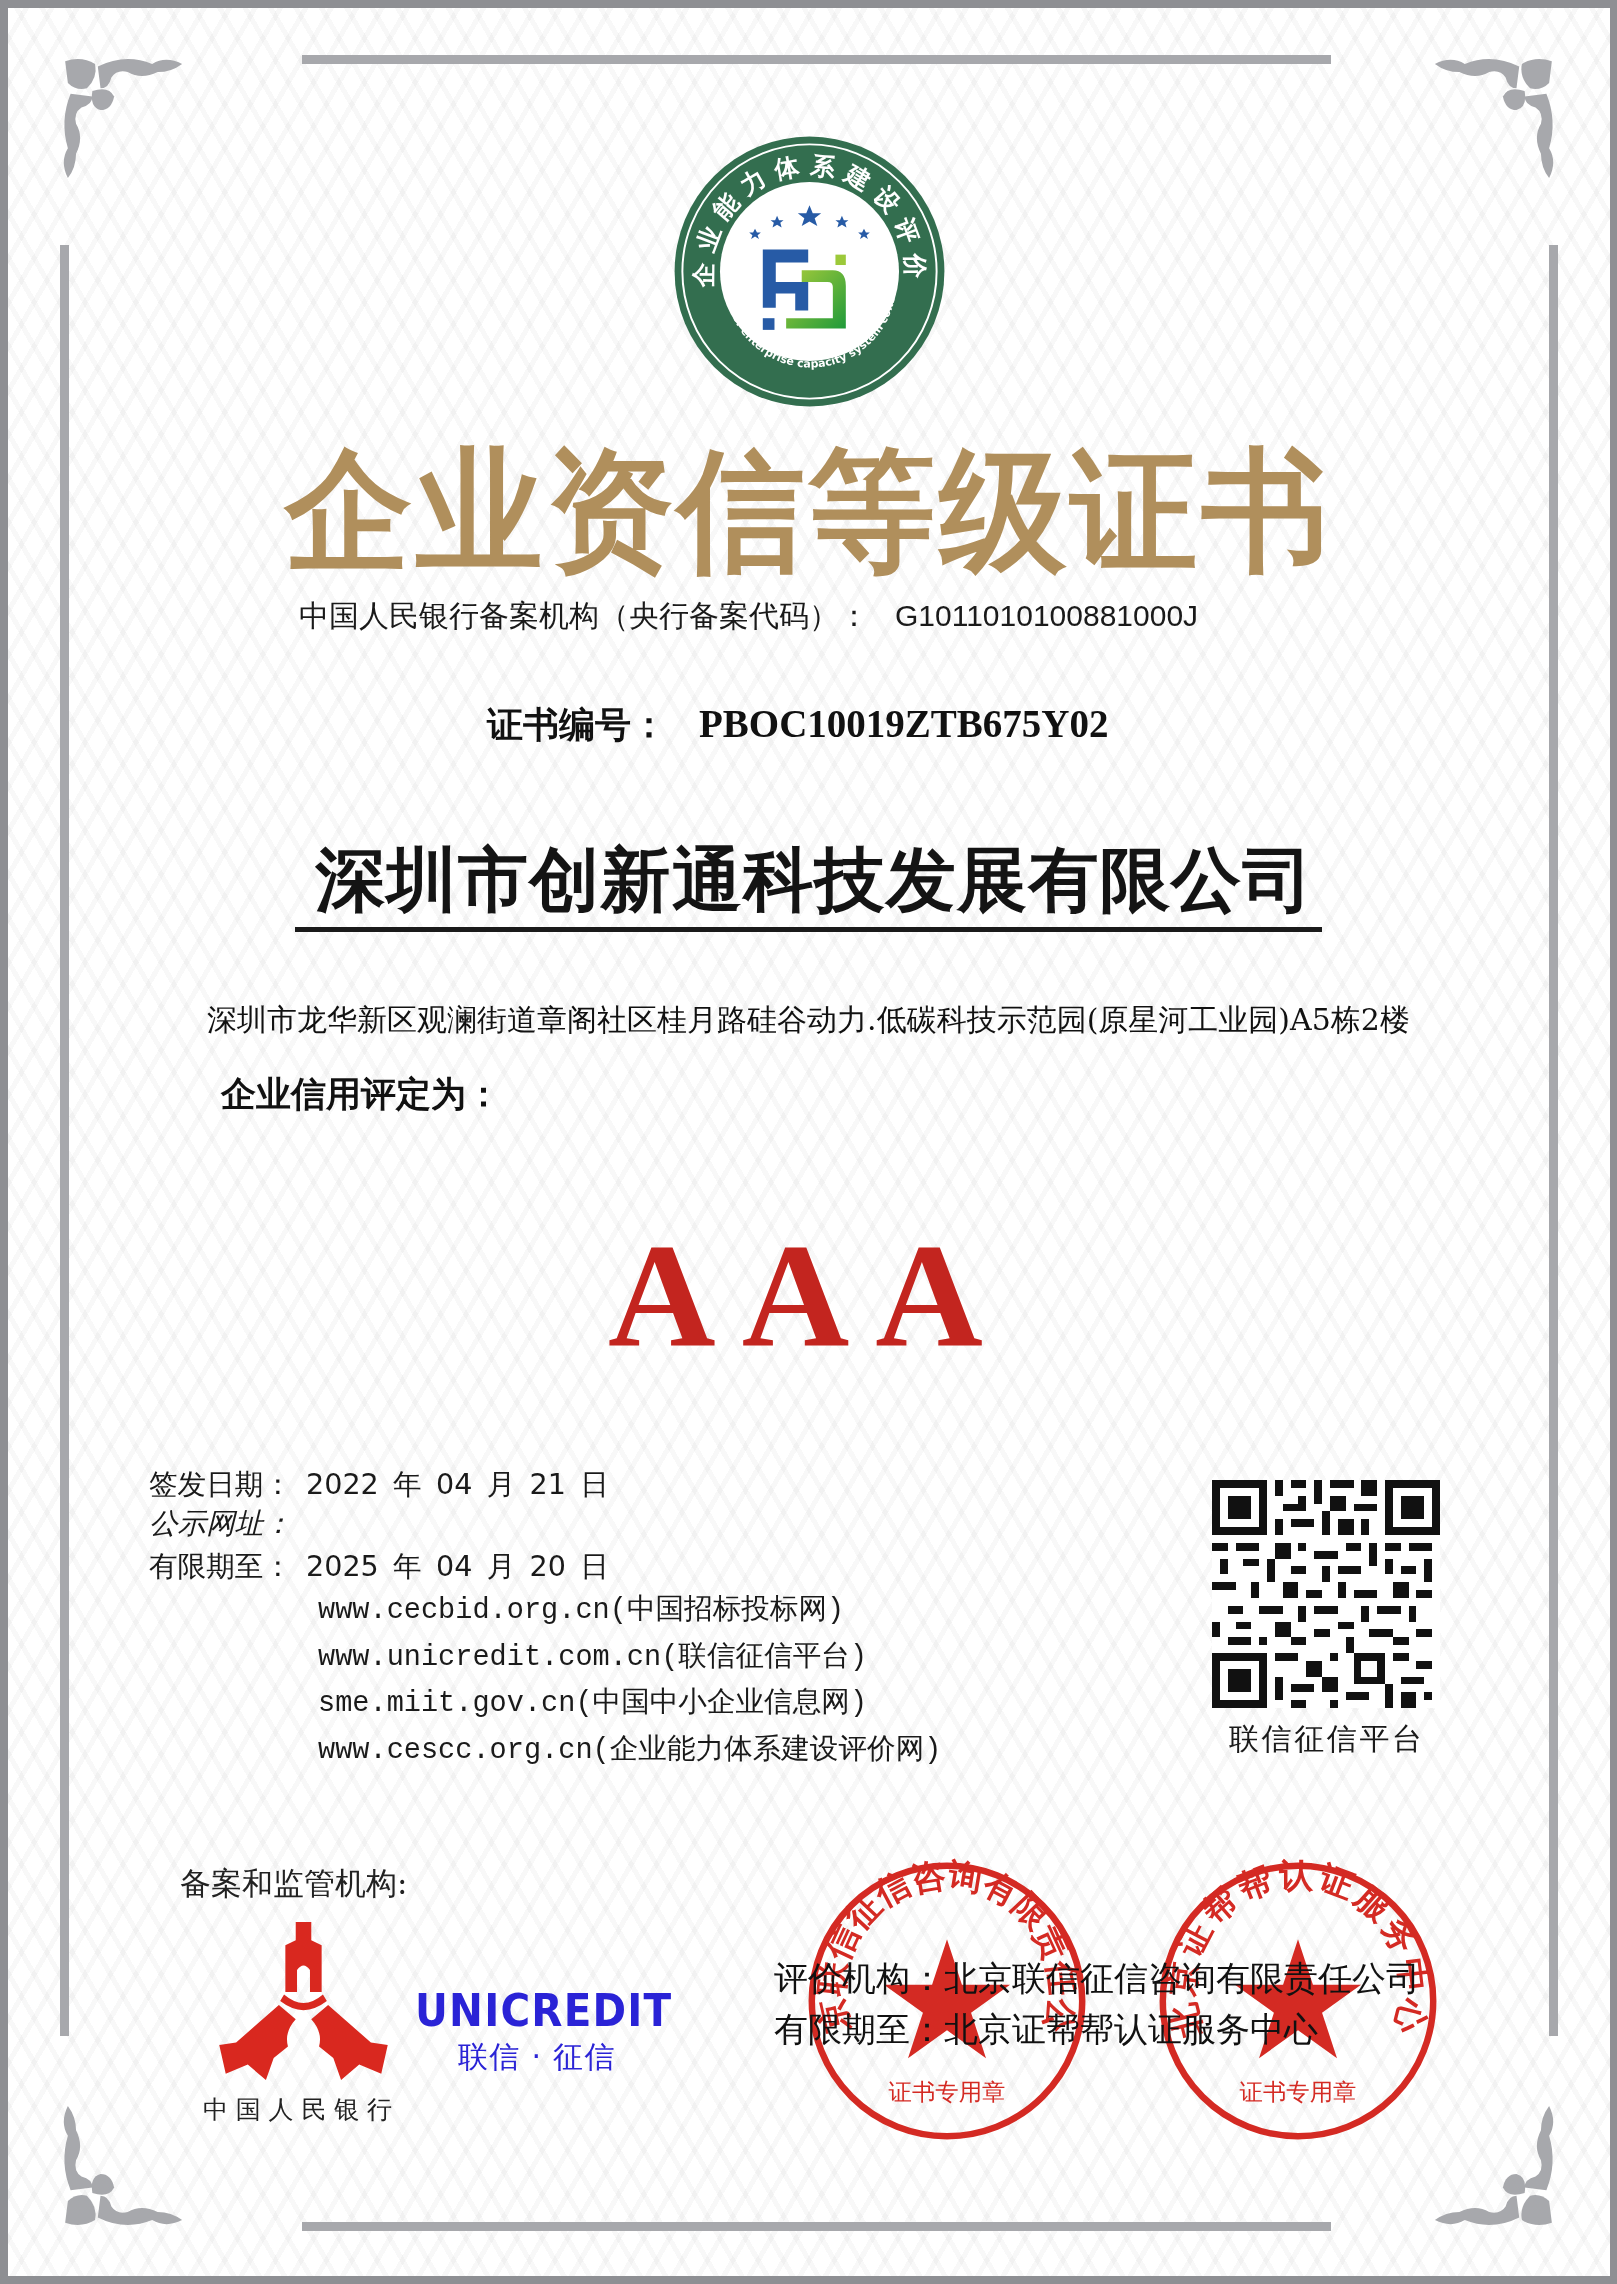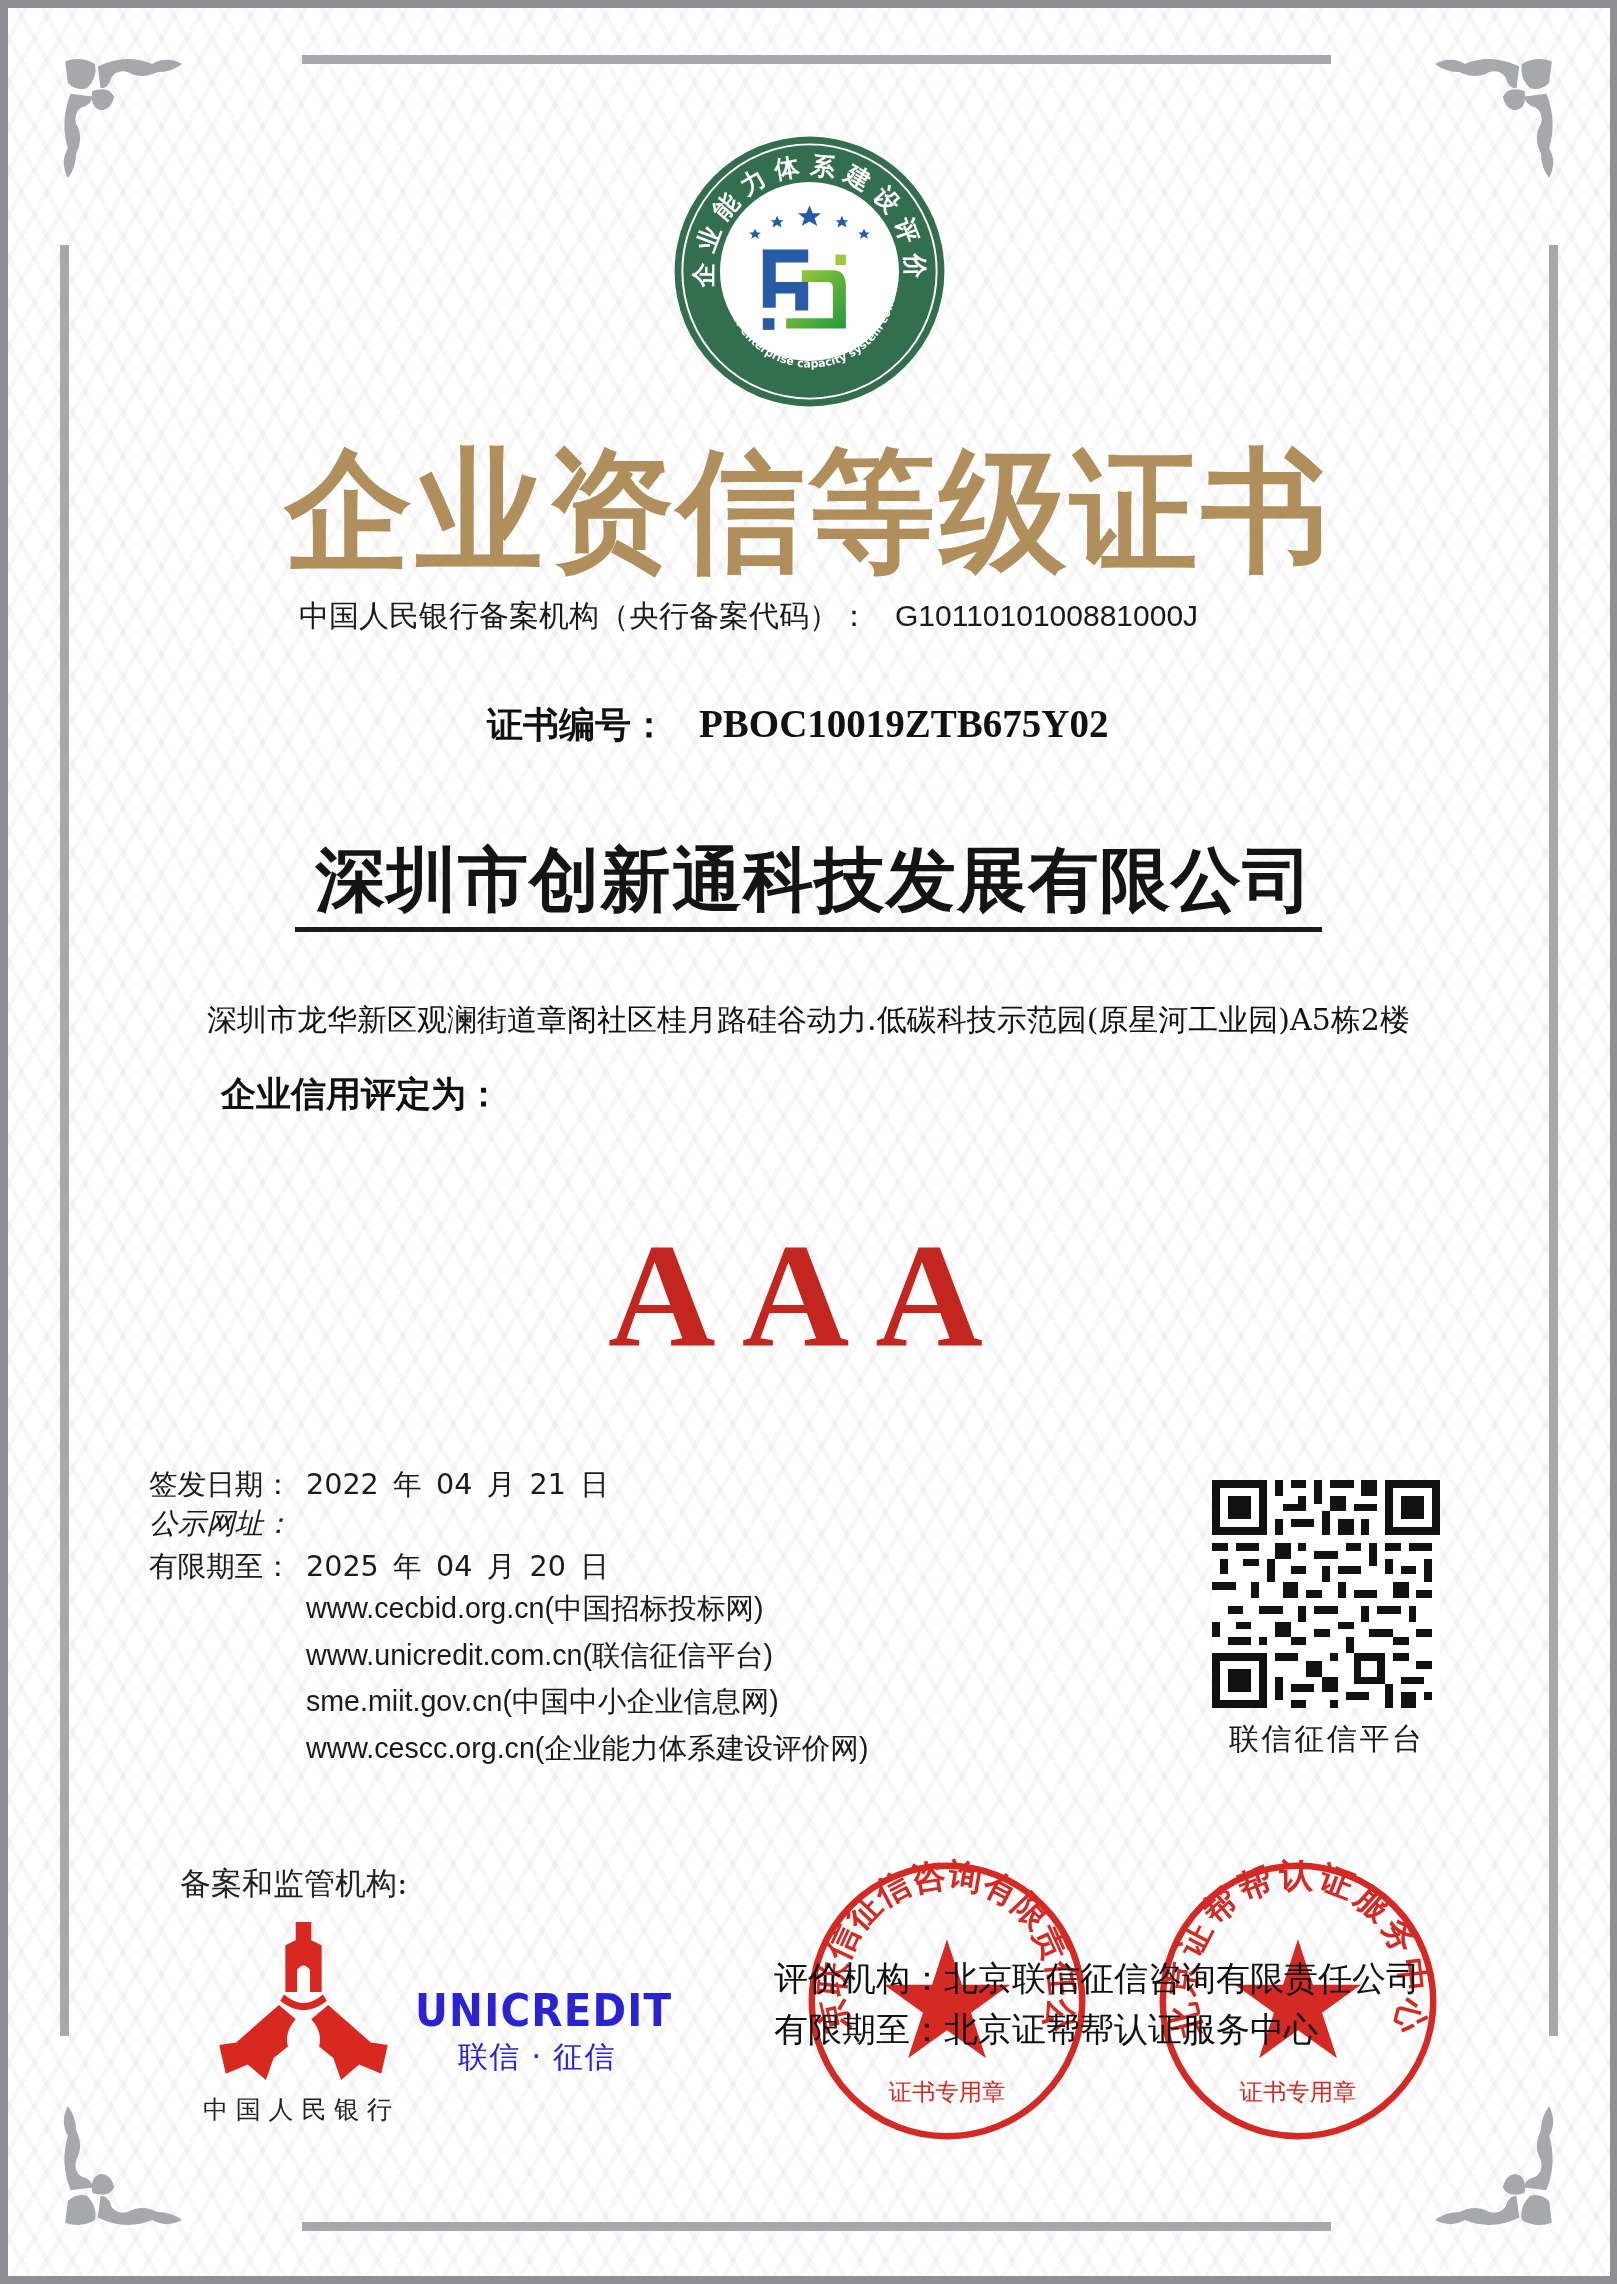--- a/index.html
+++ b/index.html
@@ -49,21 +49,21 @@
     top: 1071px; left: 221px; font-family: "DejaVu Serif", serif; font-weight: bold;
     font-size: 35px; color: #111;
   }
   .grade {
     top: 1220px; font-family: "Liberation Serif", serif; font-weight: bold;
     font-size: 149px; color: #c3251f; letter-spacing: 26px; line-height: 1;
   }
   .info { left: 149px; font-size: 28.6px; color: #1a1a1a; white-space: nowrap; line-height: 1; }
   .info .lbl { display: inline-block; width: 157px; }
   .info .gap { margin: 0 14.3px; }
-  .url { left: 306px; font-size: 28.6px; color: #1a1a1a; white-space: nowrap; font-family: Liberation Sans, sans-serif; }
+  .url { left: 318px; font-size: 28.6px; color: #1a1a1a; white-space: nowrap; font-family: Liberation Mono, monospace; }
   .qr-caption { top: 1719px; left: 1229px; font-size: 30px; color: #1a1a1a; letter-spacing: 2.6px; }
   .reg-label { top: 1863px; left: 180px; font-size: 31px; color: #222; font-family: "DejaVu Serif", serif; }
   .pboc-text { top: 2093px; left: 203px; font-size: 25px; color: #222; letter-spacing: 7.8px; font-family: "DejaVu Serif", serif; }
   .unicredit { top: 1985px; left: 415px; font-family: "DejaVu Sans", sans-serif; font-weight: bold;
     font-size: 44px; color: #2a23d6; letter-spacing: 1.3px; transform: scaleX(0.92); transform-origin: left; }
   .unicredit-cn { top: 2037px; left: 458px; font-weight: normal; font-size: 30px; color: #2a23d6; letter-spacing: 1.3px; }
   .org { left: 774px; font-size: 34px; color: #111; white-space: nowrap; z-index: 3; }
   .seal-text { font-family: "DejaVu Serif", serif; fill: #d42a23; }
 </style>
 </head>

